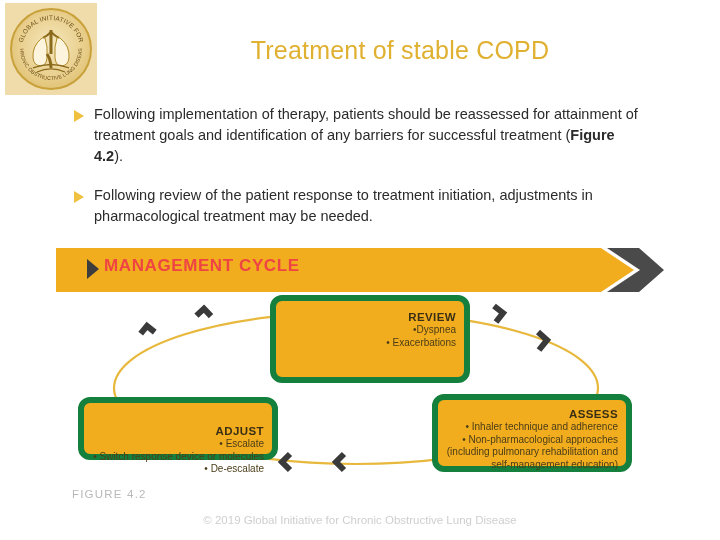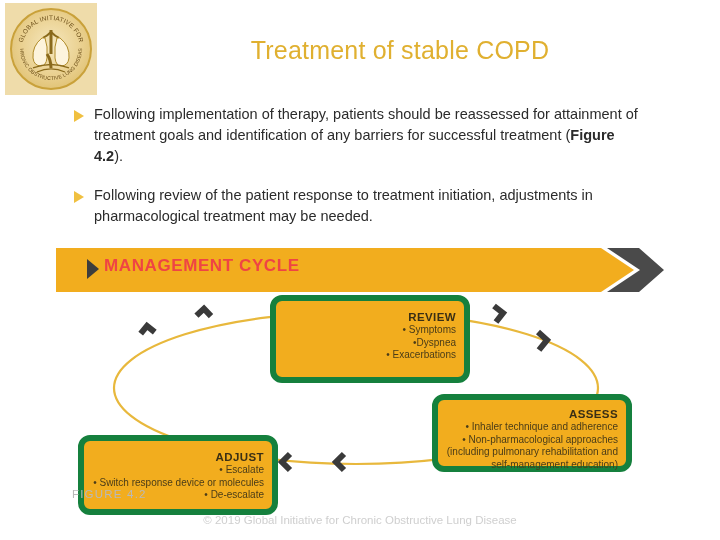--- a/index.html
+++ b/index.html
@@ -86,21 +86,21 @@
     text-align:right;
     padding:6px 8px;
   }
   .node-title{
     font-size:11.5px;font-weight:bold;color:#3a2f15;
     letter-spacing:.4px;margin-bottom:1px;
   }
   .node-line{font-size:10px;line-height:12.5px;color:#4a3c18;}
 
   #node-review{left:214px;top:3px;width:200px;height:88px;padding-top:10px;}
-  #node-adjust{left:22px;top:105px;width:200px;height:80px;padding-top:10px;margin-top:38px;}
+  #node-adjust{left:22px;top:105px;width:200px;height:63px;padding-top:22px;}
   #node-assess{left:376px;top:102px;width:200px;height:78px;padding-top:8px;}
 
   .fig-label{
     position:absolute;left:16px;top:196px;
     color:#b9b9b9;font-size:11.5px;letter-spacing:1.2px;
   }
 
   
   .footer{
     position:absolute;left:0;top:514px;width:720px;text-align:center;
@@ -189,21 +189,20 @@
       <g fill="none" stroke="#3a3a3a" stroke-width="6">
         <polyline points="234,162 226,170 234,178"></polyline>
       </g>
       <g fill="none" stroke="#3a3a3a" stroke-width="6">
         <polyline points="288,162 280,170 288,178"></polyline>
       </g>
     </svg>
 
     <div class="node" id="node-review">
       <div class="node-title">REVIEW</div>
-      <div class="node-line">• Symptoms</div>
       <div class="node-line">•Dyspnea</div>
       <div class="node-line">• Exacerbations</div>
     </div>
 
     <div class="node" id="node-adjust">
       <div class="node-title">ADJUST</div>
       <div class="node-line">• Escalate</div>
       <div class="node-line">• Switch response device or molecules</div>
       <div class="node-line">• De-escalate</div>
     </div>

